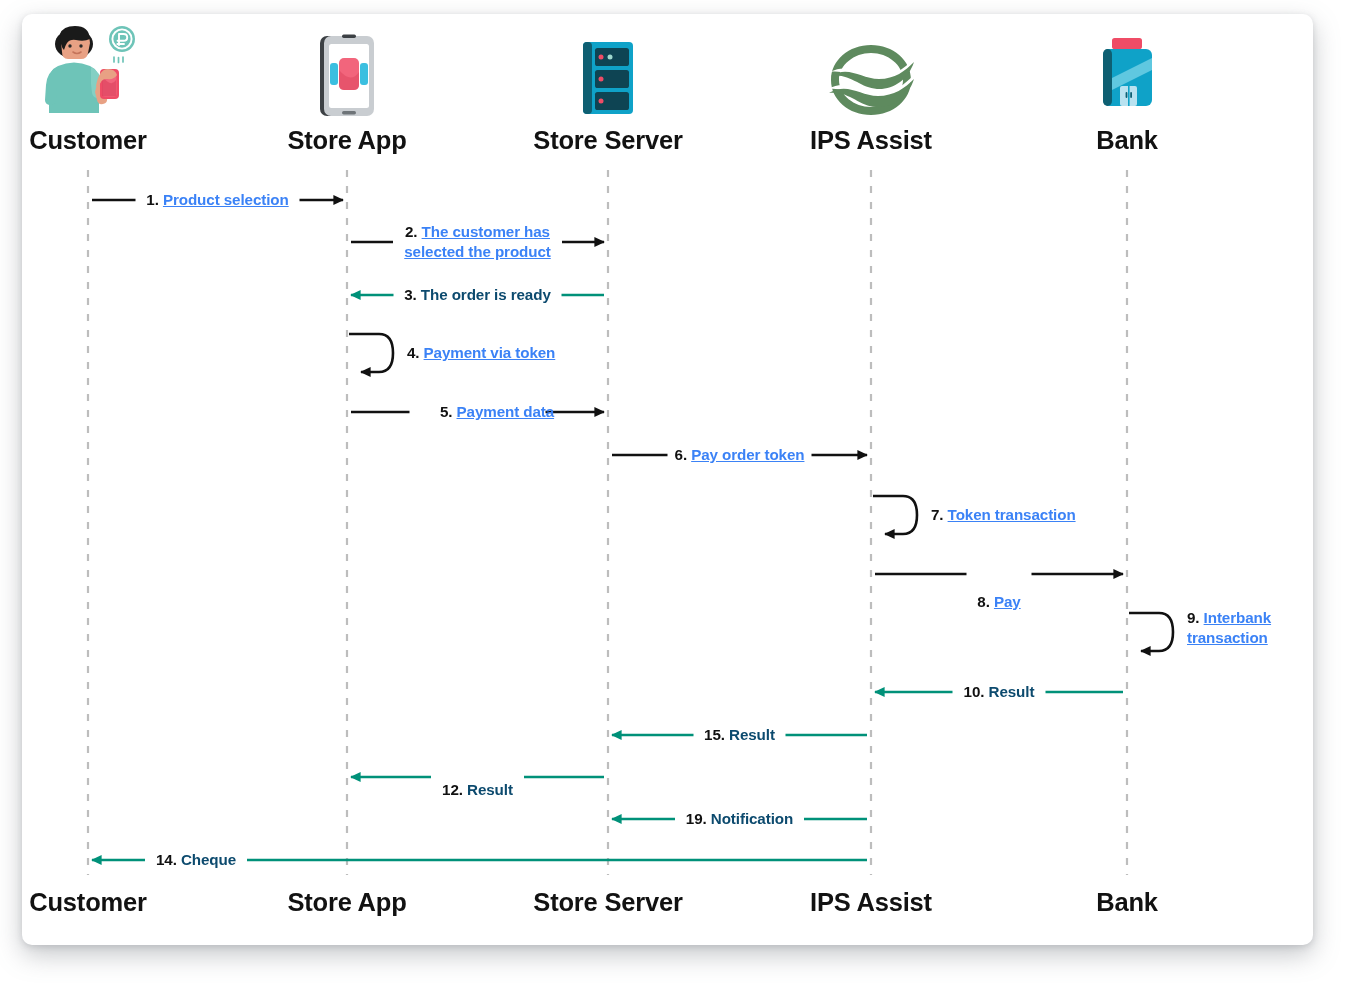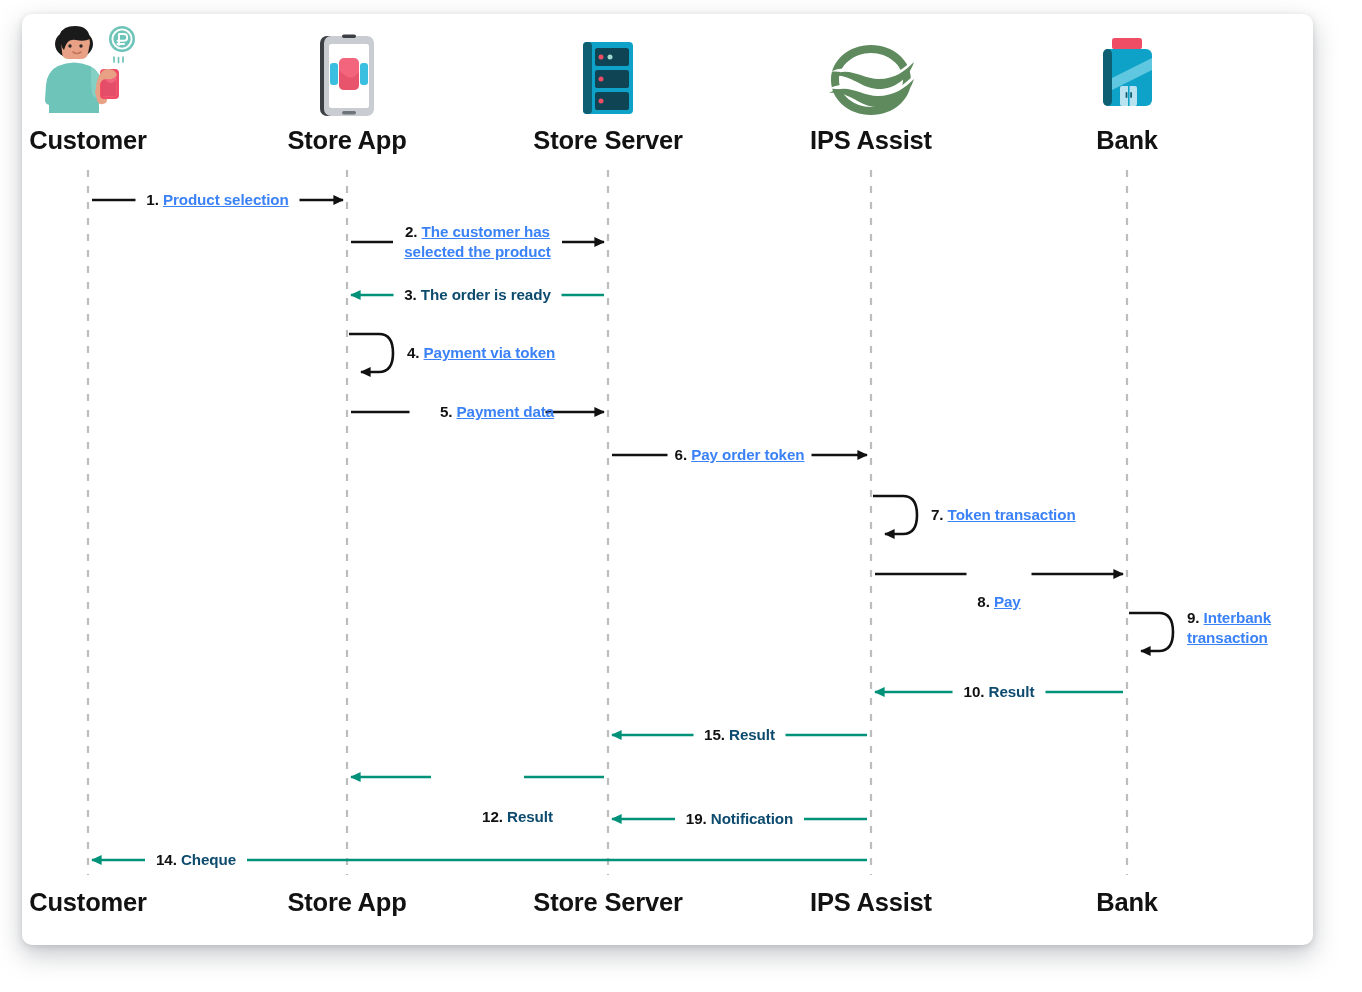--- a/index.html
+++ b/index.html
@@ -238,21 +238,21 @@
       <div class="msg-label center fwd" style="left: 477.5px; top: 222px;"><span class="num">2.</span> <span class="txt">The customer has<br>selected the product</span></div>
       <div class="msg-label center ret" style="left: 477.5px; top: 285px;"><span class="num">3.</span> <span class="txt">The order is ready</span></div>
       <div class="msg-label leftal fwd" style="left: 407px; top: 343px;"><span class="num">4.</span> <span class="txt">Payment via token</span></div>
       <div class="msg-label center fwd" style="left: 497px; top: 402px;"><span class="num">5.</span> <span class="txt">Payment data</span></div>
       <div class="msg-label center fwd" style="left: 739.5px; top: 445px;"><span class="num">6.</span> <span class="txt">Pay order token</span></div>
       <div class="msg-label leftal fwd" style="left: 931px; top: 505px;"><span class="num">7.</span> <span class="txt">Token transaction</span></div>
       <div class="msg-label center fwd" style="left: 999px; top: 592px;"><span class="num">8.</span> <span class="txt">Pay</span></div>
       <div class="msg-label leftal fwd" style="left: 1187px; top: 608px;"><span class="num">9.</span> <span class="txt">Interbank<br>transaction</span></div>
       <div class="msg-label center ret" style="left: 999px; top: 682px; text-align: center;"><span class="num">10.</span> <span class="txt">Result</span></div>
       <div class="msg-label center ret" style="left: 739.5px; top: 725px;"><span class="num">15.</span> <span class="txt">Result</span></div>
-      <div class="msg-label center ret" style="left: 477.5px; top: 807px; margin-left: 40px;"><span class="num">12.</span> <span class="txt">Result</span></div>
+      <div class="msg-label center ret" style="left: 477.5px; top: 780px;"><span class="num">12.</span> <span class="txt">Result</span></div>
       <div class="msg-label center ret" style="left: 739.5px; top: 809px;"><span class="num">19.</span> <span class="txt">Notification</span></div>
       <div class="msg-label center ret" style="left: 196px; top: 850px; text-align: right;"><span class="num">14.</span> <span class="txt">Cheque</span></div>
     </div>
   <div id="feet-layer">
       <div class="actor-foot" style="left: 88px; top: 888px;">Customer</div>
       <div class="actor-foot" style="left: 347px; top: 888px;">Store App</div>
       <div class="actor-foot" style="left: 608px; top: 888px;">Store Server</div>
       <div class="actor-foot" style="left: 871px; top: 888px;">IPS Assist</div>
       <div class="actor-foot" style="left: 1127px; top: 888px;">Bank</div>
     </div>

